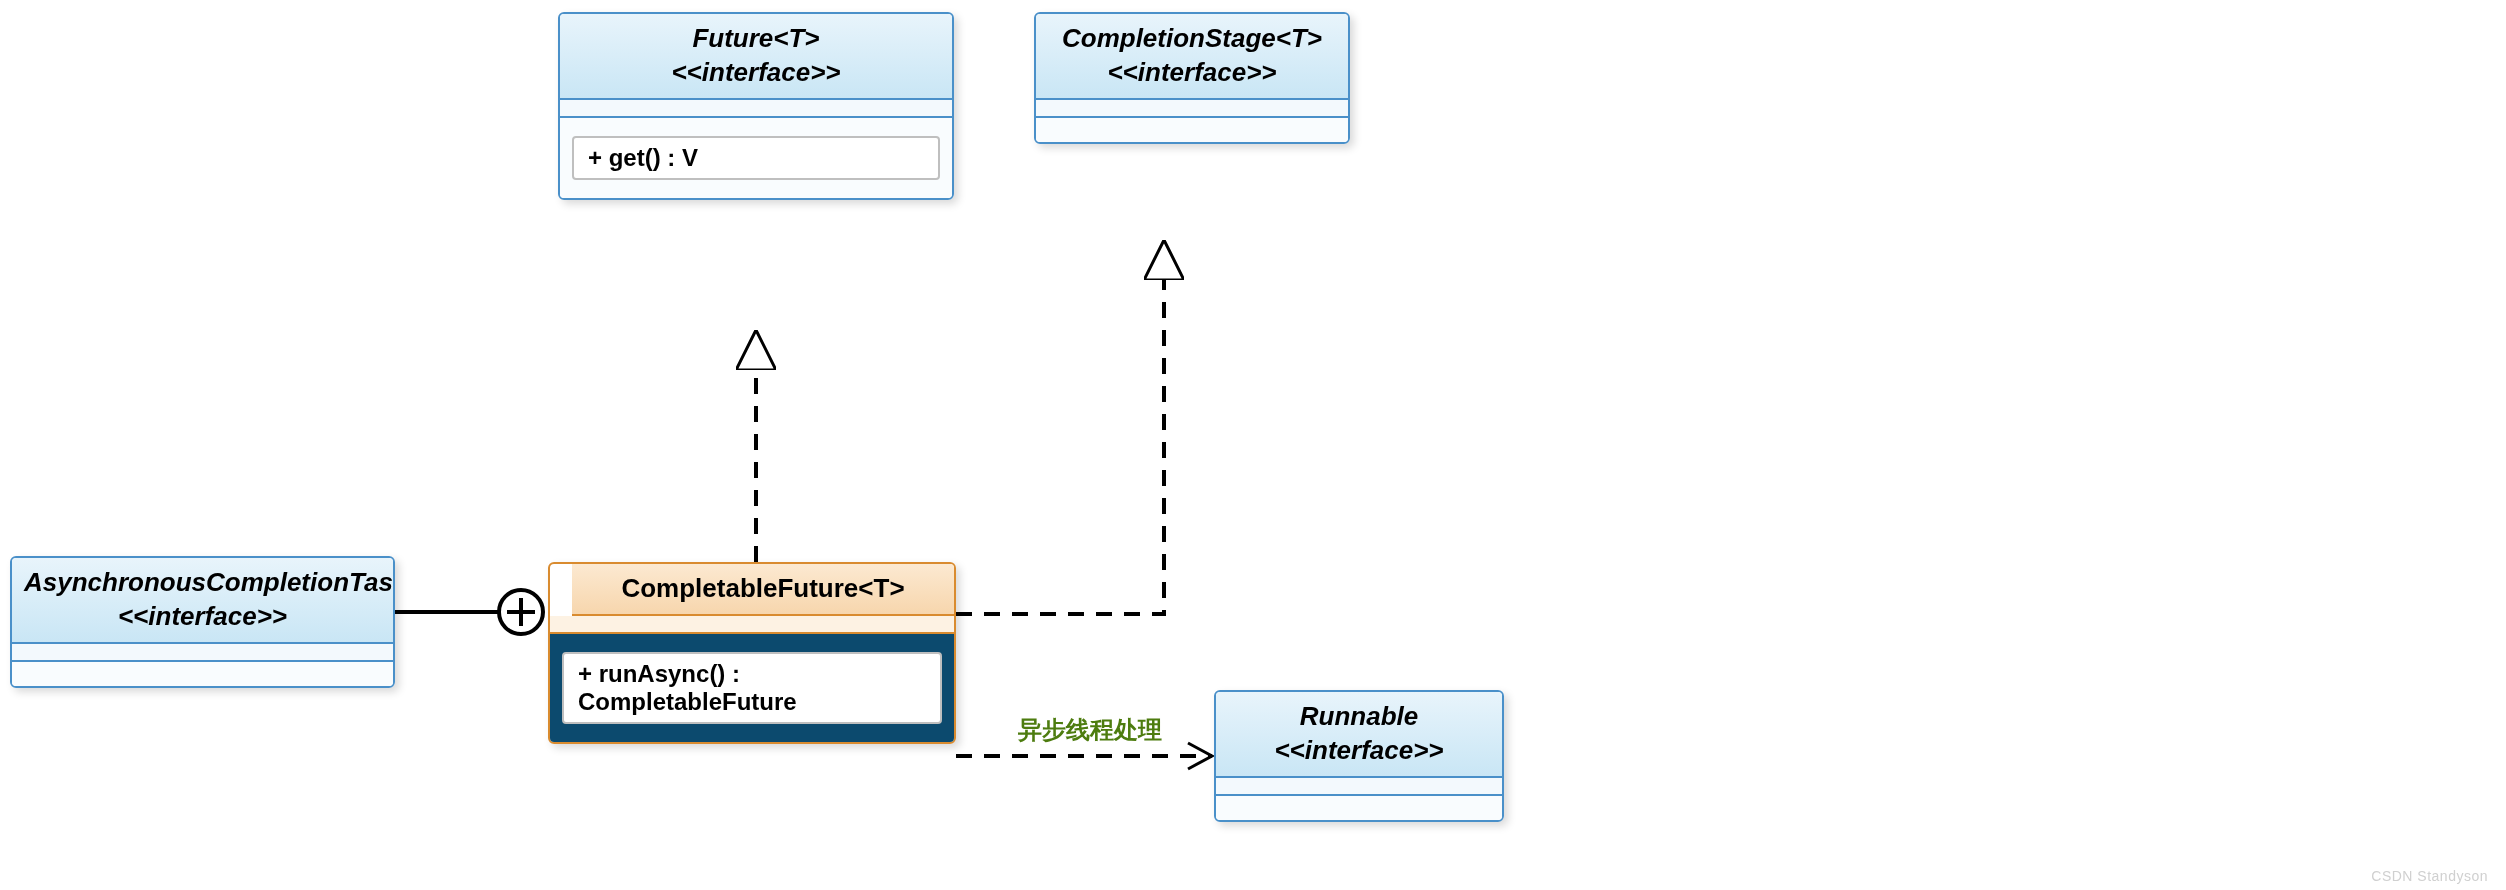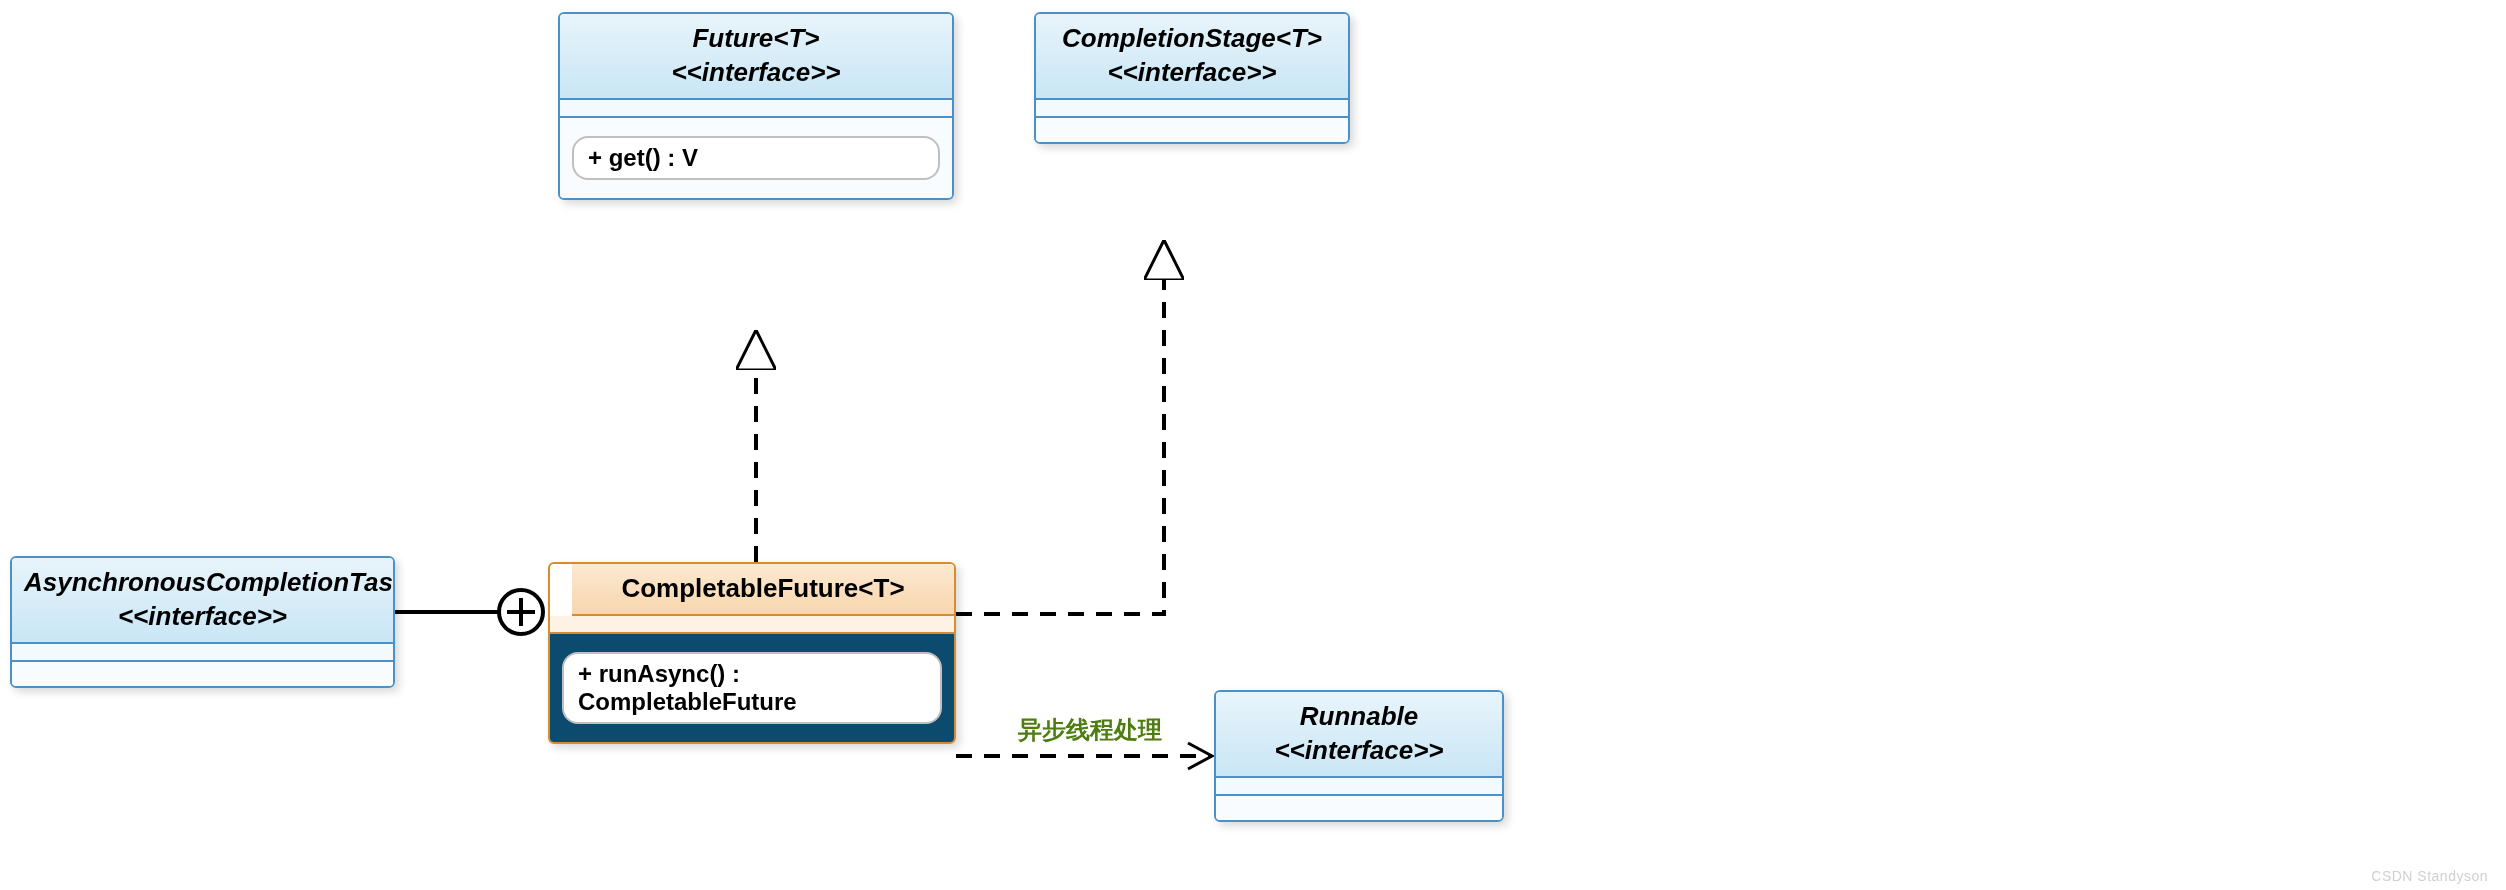--- a/index.html
+++ b/index.html
@@ -29,21 +29,21 @@
   .uml-attrs {
     border-bottom: 2px solid;
     min-height: 18px;
   }
   .uml-ops {
     padding: 10px 12px;
     min-height: 24px;
   }
   .op-item {
     border: 2px solid #bfbfbf;
-    border-radius: 16px;
+    border-radius: 4px;
     background: #ffffff;
     padding: 6px 14px;
     margin: 8px 0;
     font-size: 24px;
     font-weight: 600;
   }
   .blue  { border-color: #4a90c9; }
   .blue .uml-head  { background: linear-gradient(#e8f4fb,#c9e6f5); border-color:#4a90c9;font-style:italic; }
   .blue .uml-attrs { background: #f3f9fd; border-color:#4a90c9; }
   .blue .uml-ops   { background: #f9fcfe; }

